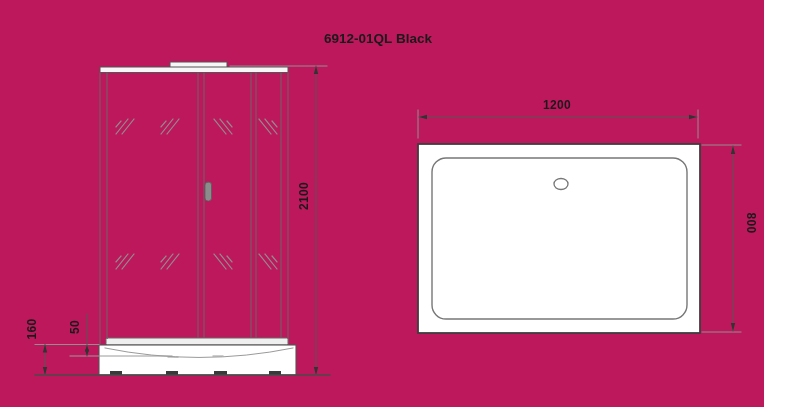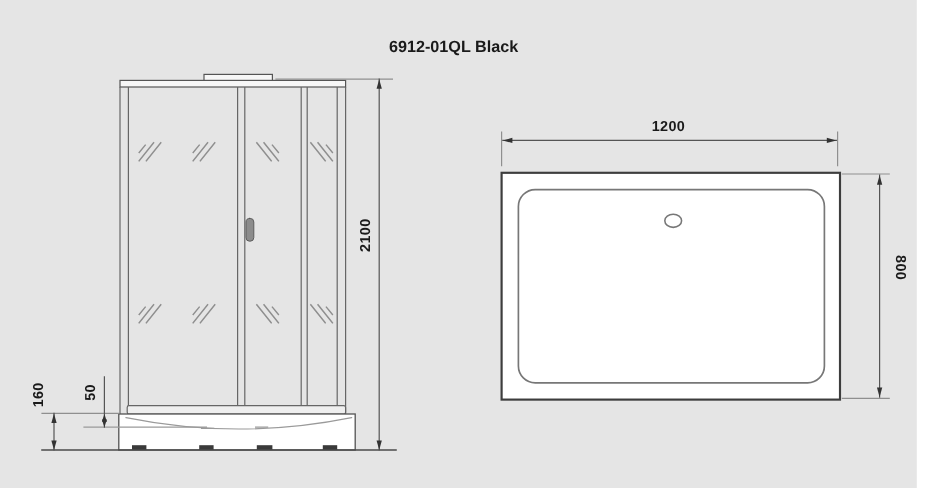--- a/index.html
+++ b/index.html
@@ -1,19 +1,19 @@
 <!DOCTYPE html>
 <html><head>
 <meta charset="utf-8">
 <style>
   html,body{margin:0;padding:0;background:#fff;}
   .canvas{
     position:relative;
     width:764px;height:407px;
-    background:#e5e5e5;
+    background:#be185d;
     font-family:"Liberation Sans", sans-serif;
     overflow:hidden;
   }
   svg{display:block;}
   text{
     font-family:"Liberation Sans", sans-serif;
     font-weight:bold;
     fill:#1a1a1a;
   }
   .dim-label{font-size:12px;letter-spacing:0.3px;}

